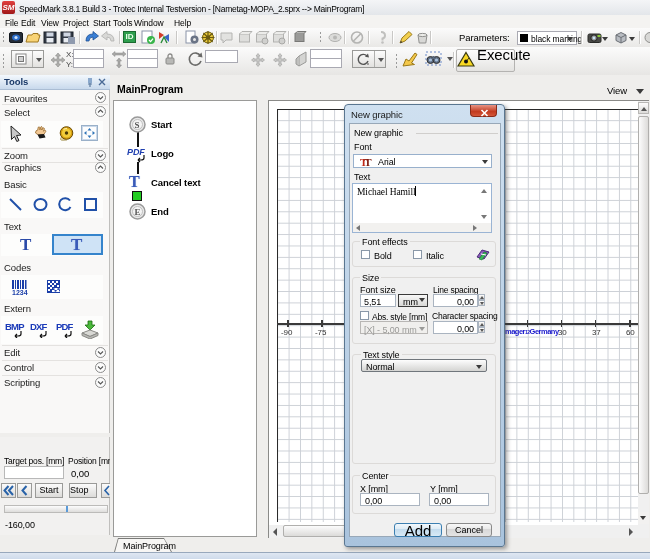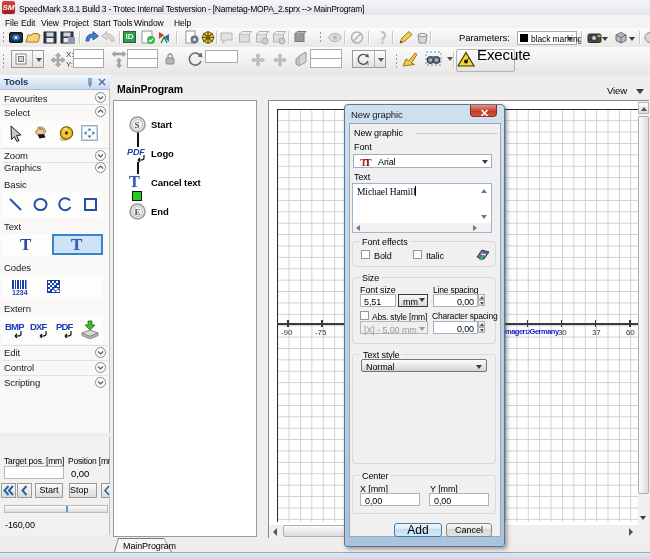--- a/index.html
+++ b/index.html
@@ -573,16 +573,16 @@
     <div class="ab" style="left:2px;top:351px;width:144px;height:39px;border:1px solid #dcdad8;border-radius:3px;box-sizing:border-box"></div>
     <div class="lbl" style="left:10px;top:346.5px;background:#f0f0f0;padding:0 2px">Center</div>
     <div class="lbl" style="left:10px;top:359.5px">X [mm]</div>
     <div class="lbl" style="left:80px;top:359.5px">Y [mm]</div>
     <div class="ab" style="left:10px;top:368.5px;width:60px;height:13px;background:#fff;border:1px solid #aab4c0;box-sizing:border-box">
         <div class="lbl" style="left:4px;top:2px">0,00</div>
       </div>
     <div class="ab" style="left:79px;top:368.5px;width:60px;height:13px;background:#fff;border:1px solid #aab4c0;box-sizing:border-box">
         <div class="lbl" style="left:4px;top:2px">0,00</div>
       </div>
-    <div class="ab" style="left:44px;top:399px;width:48px;height:14px;background:linear-gradient(#f2f8fc,#dceaf4 45%,#c4dcee 45%,#d8eaf6);border:1px solid #3c7fb1;border-radius:3px;box-sizing:border-box;font-size:12px;text-align:center;line-height:13px">Add</div>
+    <div class="ab" style="left:44px;top:399px;width:48px;height:14px;background:linear-gradient(#f2f8fc,#dceaf4 45%,#c4dcee 45%,#d8eaf6);border:1px solid #3c7fb1;border-radius:3px;box-sizing:border-box;font-size:15px;text-align:center;line-height:13px">Add</div>
     <div class="ab" style="left:96px;top:399px;width:46px;height:14px;background:linear-gradient(#f8f8f8,#e8e8e8 45%,#d8d8d8 45%,#e4e4e4);border:1px solid #8a8a8a;border-radius:3px;box-sizing:border-box;font-size:9px;text-align:center;line-height:13px">Cancel</div>
   </div>
 </div>
 
 </body></html>

